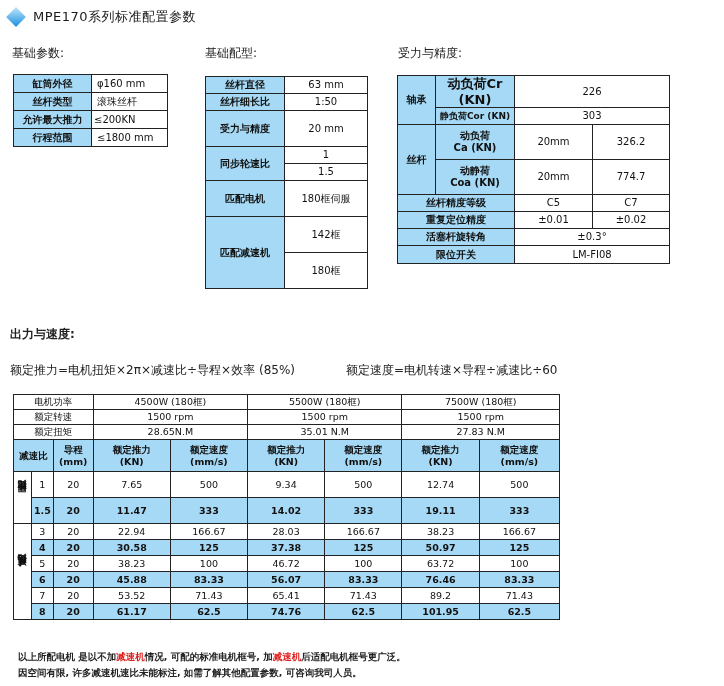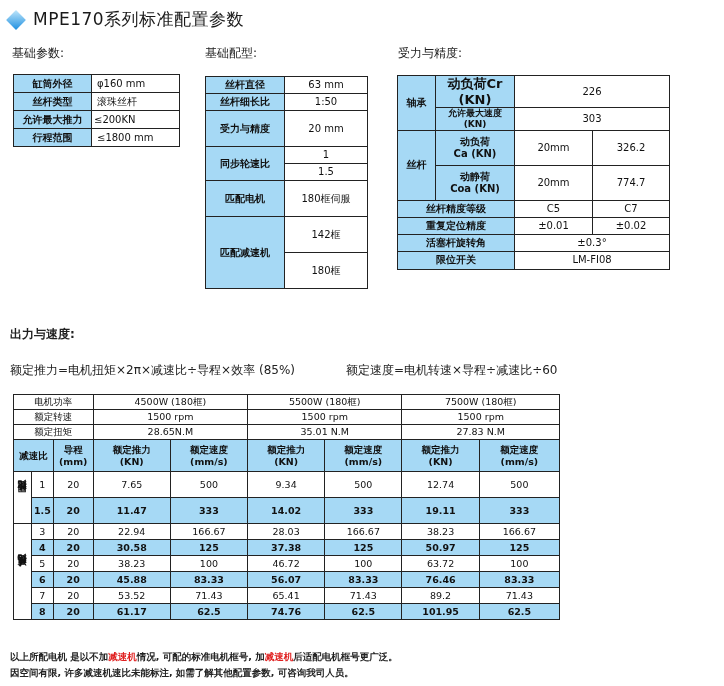--- a/index.html
+++ b/index.html
@@ -1,42 +1,42 @@
 <!DOCTYPE html>
 <html><head>
 <meta charset="utf-8">
 <style>
   * { box-sizing: border-box; margin: 0; padding: 0; }
   body { width: 724px; height: 686px; background: #fff; font-family: "DejaVu Sans", "Liberation Sans", sans-serif; color: #111; position: relative; overflow: hidden; }
   .title { position: absolute; left: 6px; top: 8px; display: flex; align-items: center; }
   .diamond { width: 14px; height: 14px; transform: rotate(45deg); background: linear-gradient(135deg, #bfe6fb, #1d8fe0); margin: 0 10px 0 3px; }
-  .title span.t { font-size: 17px; color: #1a1a1a; letter-spacing: 0.5px; }
+  .title span.t { font-size: 13px; color: #1a1a1a; letter-spacing: 0.5px; }
   .sec { position: absolute; font-size: 12px; color: #222; }
   table { border-collapse: collapse; position: absolute; font-size: 10px; }
   td { border: 1px solid #222; text-align: center; vertical-align: middle; padding: 0 2px; line-height: 1.2; }
   td.h { background: #a6d9f5; font-weight: bold; }
   td.b { background: #a6d9f5; }
   .formula { position: absolute; font-size: 12px; color: #222; top: 362px; }
   .vert { writing-mode: vertical-rl; font-size: 9px; font-weight: bold; letter-spacing: 1px; transform: rotate(180deg); margin: 0 auto; }
-  .note { position: absolute; left: 10px; font-size: 9.5px; font-weight: bold; color: #222; }
+  .note { position: absolute; left: 18px; font-size: 9.5px; font-weight: bold; color: #222; }
   .red { color: #e02020; }
 </style>
 </head>
 <body>
 
 <div class="title">
   <div class="diamond"></div>
   <span class="t">MPE170系列标准配置参数</span>
 </div>
 
 <div class="sec" style="left:12px;top:45px;">基础参数:</div>
 <div class="sec" style="left:205px;top:45px;">基础配型:</div>
 <div class="sec" style="left:398px;top:45px;">受力与精度:</div>
 
-<table style="left:13px;top:74px;width:167px;">
+<table style="left:13px;top:74px;width:155px;">
   <tbody>
       <tr style="height:18px">
         <td class="h" style="width:78px">缸筒外径</td>
         <td style="text-align:left;padding-left:5px">φ160 mm</td>
       </tr>
   <tr style="height:18px">
         <td class="h">丝杆类型</td>
         <td style="text-align:left;padding-left:5px">滚珠丝杆</td>
       </tr>
   <tr style="height:18px">
@@ -86,21 +86,21 @@
   </table>
 
 <table style="left:397px;top:75px;width:273px;">
   <tbody>
       <tr style="height:17px">
     <td class="h" rowspan="2" style="width:38px">轴承</td>
     <td class="h" style="width:79px;font-size:13px">动负荷Cr (KN)</td>
     <td colspan="2">226</td>
   </tr>
   <tr style="height:17px">
-    <td class="h" style="font-size:9px">允许最大速度 (KN)</td>
+    <td class="h" style="font-size:9px">静负荷Cor (KN)</td>
     <td colspan="2">303</td>
   </tr>
   <tr style="height:35px">
     <td class="h" rowspan="2">丝杆</td>
     <td class="h"><span>动负荷</span><br><span>Ca (KN)</span></td>
     <td style="width:78px">20mm</td>
     <td>326.2</td>
   </tr>
   <tr style="height:35px">
     <td class="h"><span>动静荷</span><br><span>Coa (KN)</span></td>

